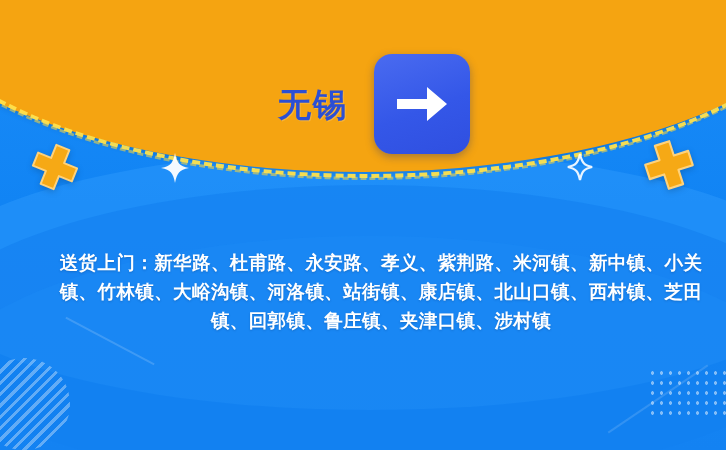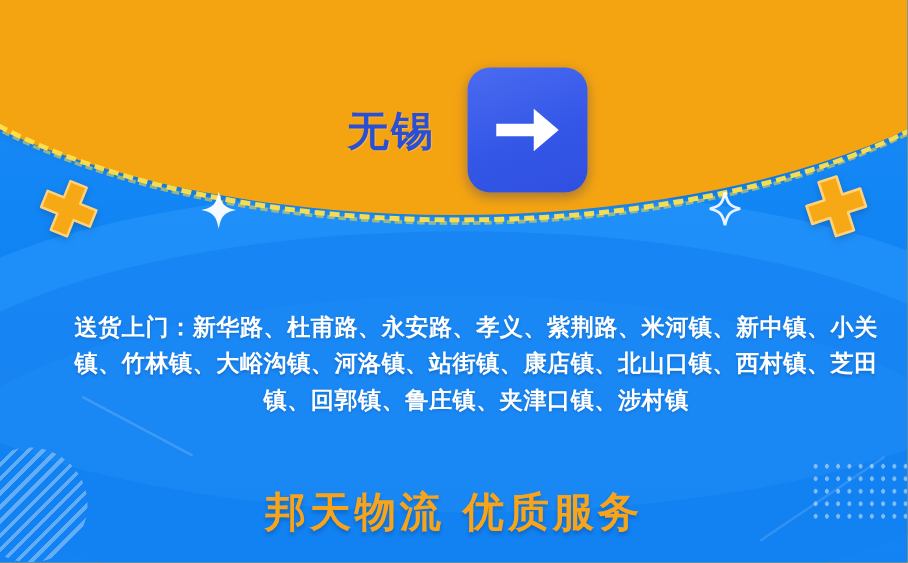--- a/index.html
+++ b/index.html
@@ -158,15 +158,14 @@
     <div id="arrow-box">
       <svg width="58" height="46" viewBox="0 0 58 46" aria-hidden="true">
         <path d="M4 18 h30 v-12 l20 17 l-20 17 v-12 h-30 z" fill="#ffffff"></path>
       </svg>
     </div>
 
   </div>
 
   <div id="delivery">送货上门：新华路、杜甫路、永安路、孝义、紫荆路、米河镇、新中镇、小关镇、竹林镇、大峪沟镇、河洛镇、站街镇、康店镇、北山口镇、西村镇、芝田镇、回郭镇、鲁庄镇、夹津口镇、涉村镇</div>
 
-  <div id="slogan">邦天物流 优质服务</div>
 
 </div>
 
 </body></html>

